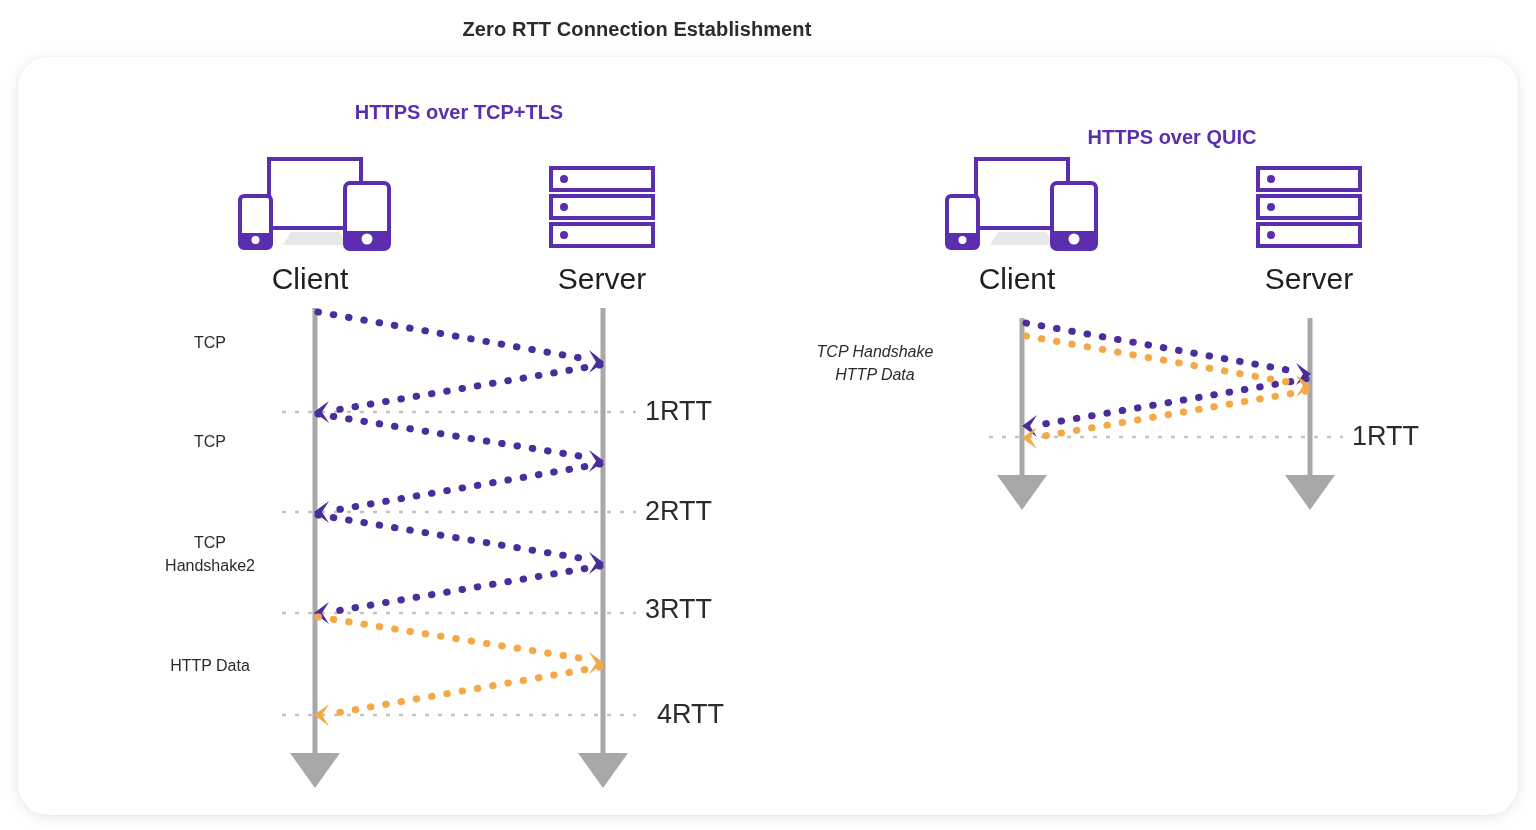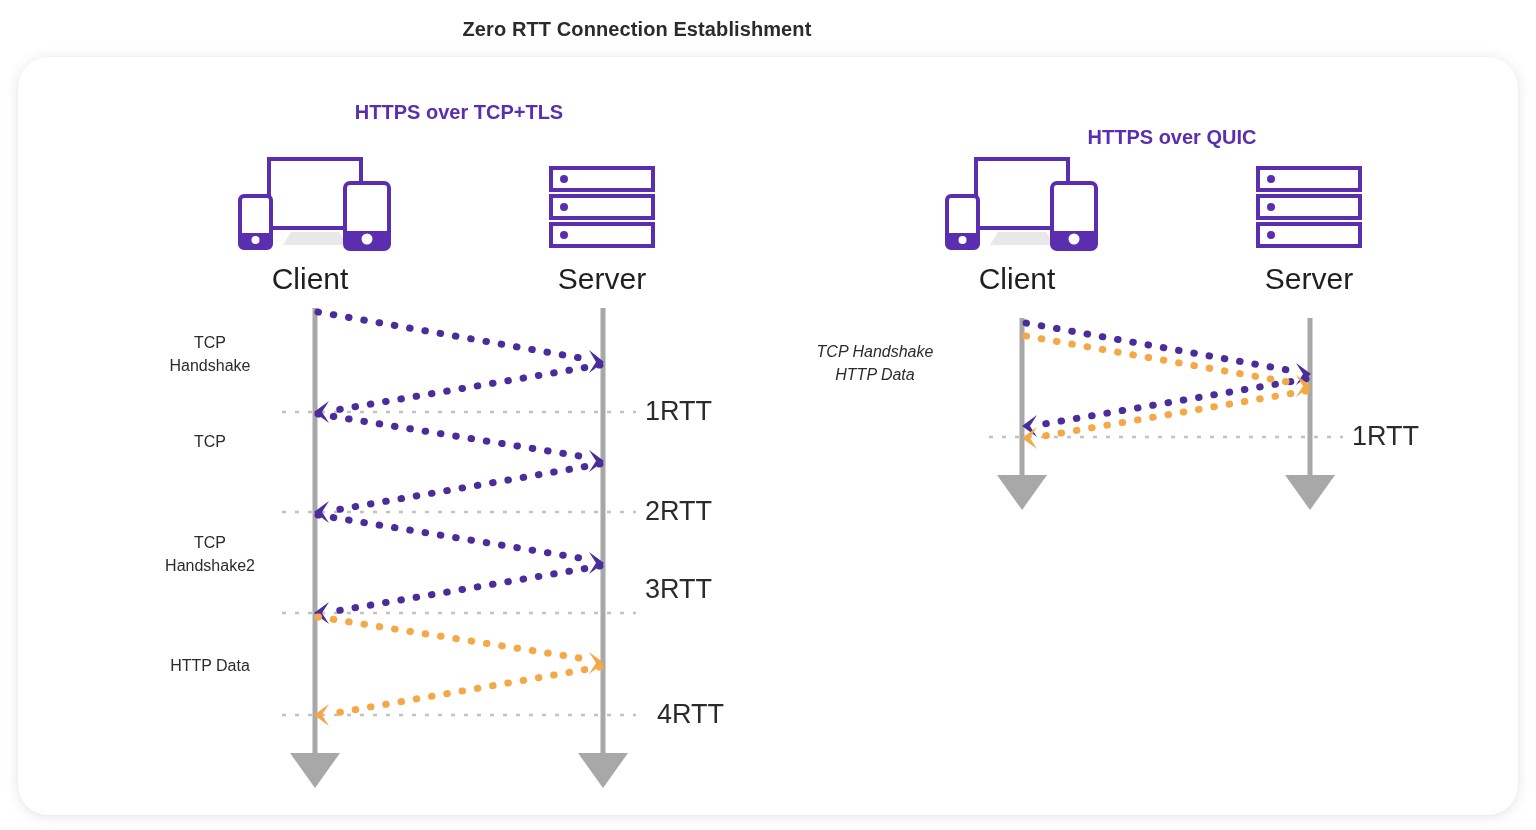--- a/index.html
+++ b/index.html
@@ -174,36 +174,35 @@
   <line x1="1306" y1="391" x2="1038" y2="437" stroke="#F5A846" stroke-width="7" stroke-linecap="round" stroke-dasharray="0.5 15"></line>
   <path d="M1037,427 L1022,438 L1037,449 L1030,438 Z" fill="#F5A846"></path>
 </svg>
 
 <div class="panel-heading" style="left:159px; top:101px; width:600px;">HTTPS over TCP+TLS</div>
 <div class="node-label" style="left:220px; top:262px; width:180px;">Client</div>
 <div class="node-label" style="left:512px; top:262px; width:180px;">Server</div>
 
 <div class="msg-label" style="left:90px; top:332px; width:240px;">
   <div>TCP</div>
-  <div>Handshake</div>
 </div>
 <div class="msg-label" style="left:90px; top:431px; width:240px;">
   <div>TCP</div>
 </div>
 <div class="msg-label" style="left:90px; top:532px; width:240px;">
   <div>TCP</div>
   <div>Handshake2</div>
 </div>
 <div class="msg-label" style="left:90px; top:655px; width:240px;">
   <div>HTTP Data</div>
 </div>
 
 <div class="rtt-label" style="left:645px; top:396px;">1RTT</div>
 <div class="rtt-label" style="left:645px; top:496px;">2RTT</div>
-<div class="rtt-label" style="left:645px; top:574px;text-align:center;">3RTT</div>
+<div class="rtt-label" style="left:645px; top:594px;text-align:center;">3RTT</div>
 <div class="rtt-label" style="left:645px; top:699px;margin-left:12px;">4RTT</div>
 
 <div class="panel-heading" style="left:872px; top:101px; width:600px;margin-top:25px;">HTTPS over QUIC</div>
 <div class="node-label" style="left:927px; top:262px; width:180px;">Client</div>
 <div class="node-label" style="left:1219px; top:262px; width:180px;">Server</div>
 
 <div class="msg-label" style="left:740px; top:341px; width:270px;font-style:italic;">
   <div>TCP Handshake</div>
   <div>HTTP Data</div>
 </div>

